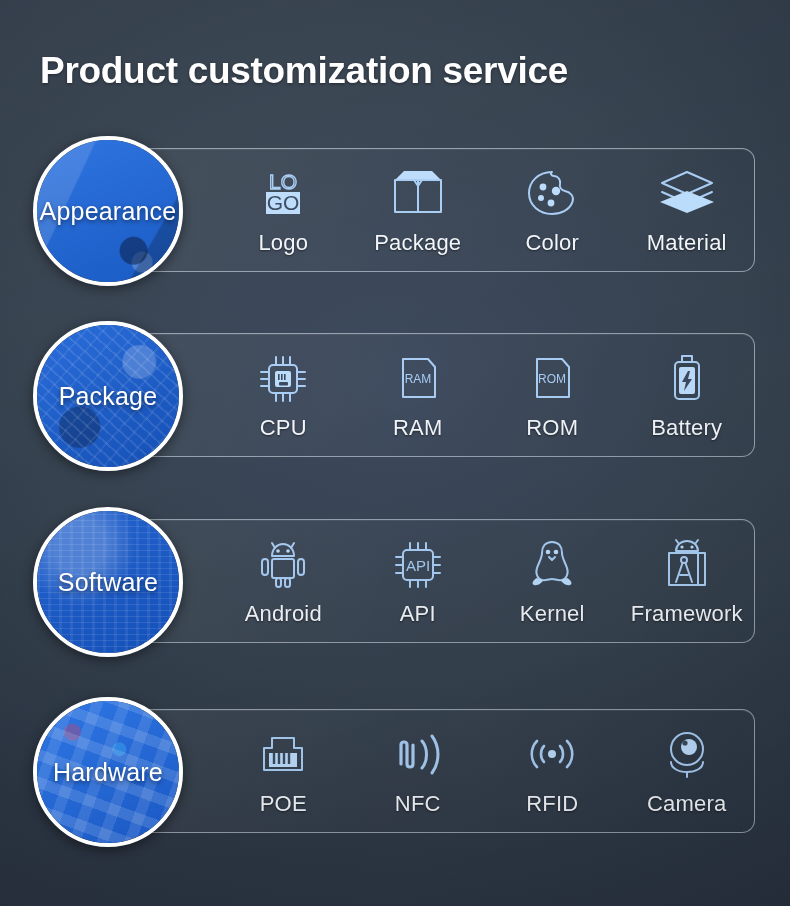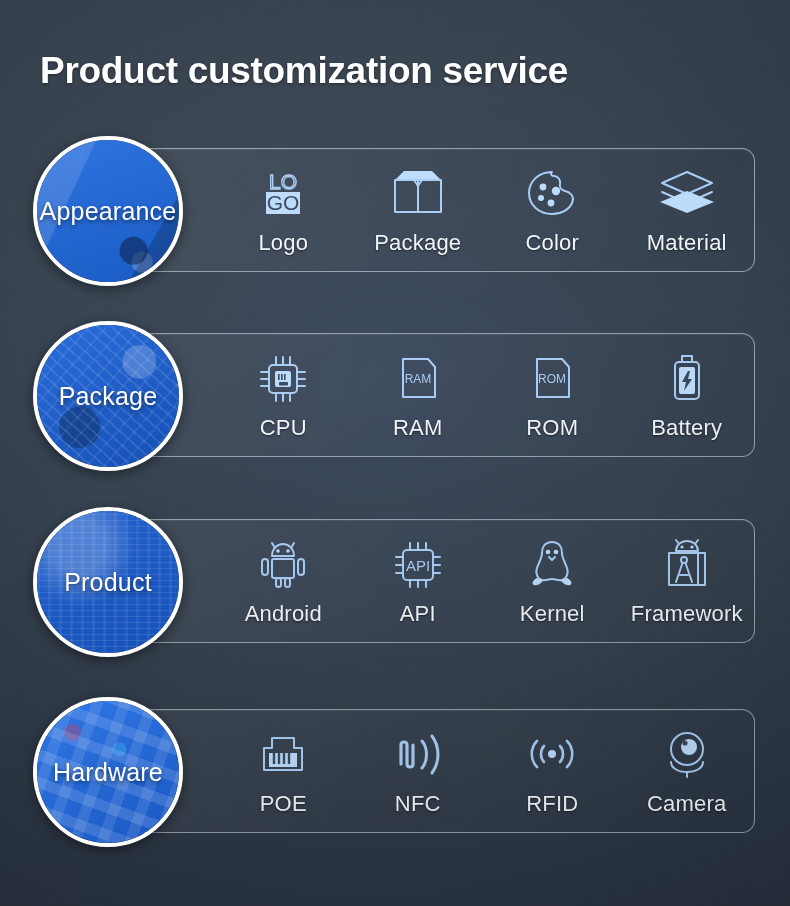--- a/index.html
+++ b/index.html
@@ -302,21 +302,21 @@
               <path class="ln" d="M21 37 H29"></path>
             </svg>
           </span>
           <span class="lbl">Framework</span>
         </div>
 
       </div>
     </div>
     <div class="circle">
       <span class="cimg tex-software"></span>
-      <span class="ctxt">Product</span>
+      <span class="ctxt">Software</span>
     </div>
   </div>
 
   <div class="row" style="top:709px;">
     <div class="panel">
       <div class="items">
 
         <div class="cell">
           <span class="ico">
             <svg width="56" height="52" viewBox="0 0 56 52">

